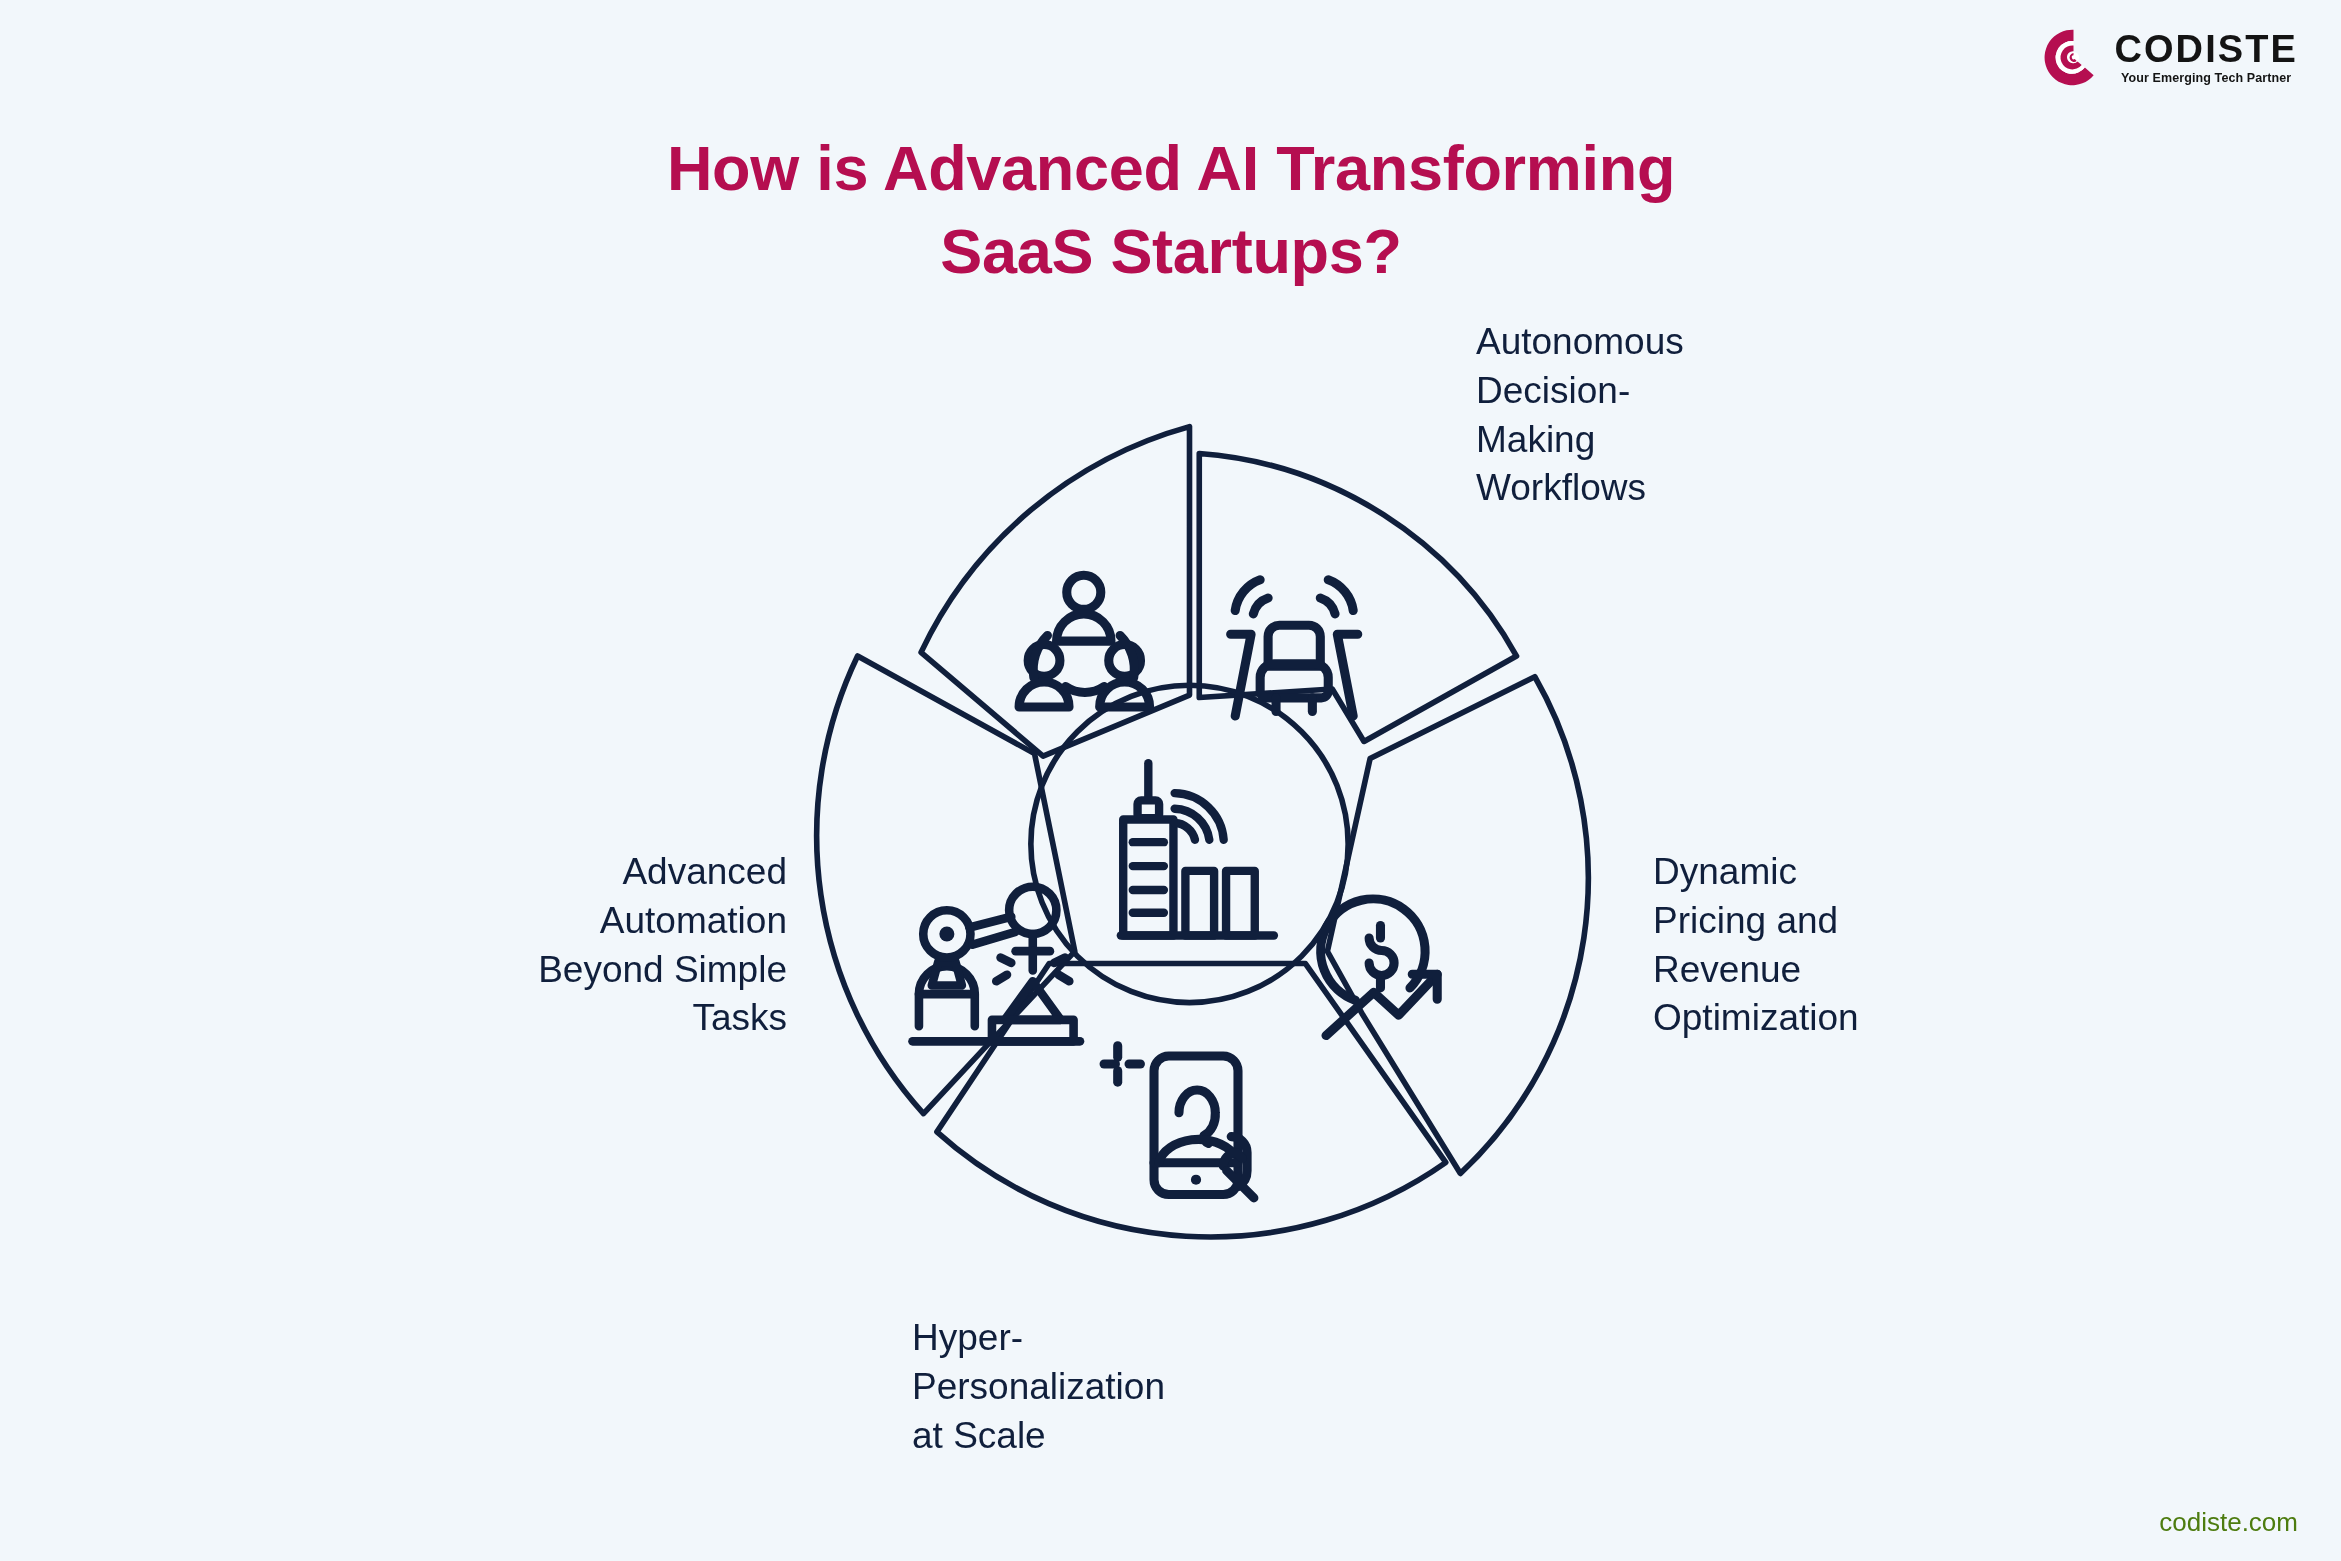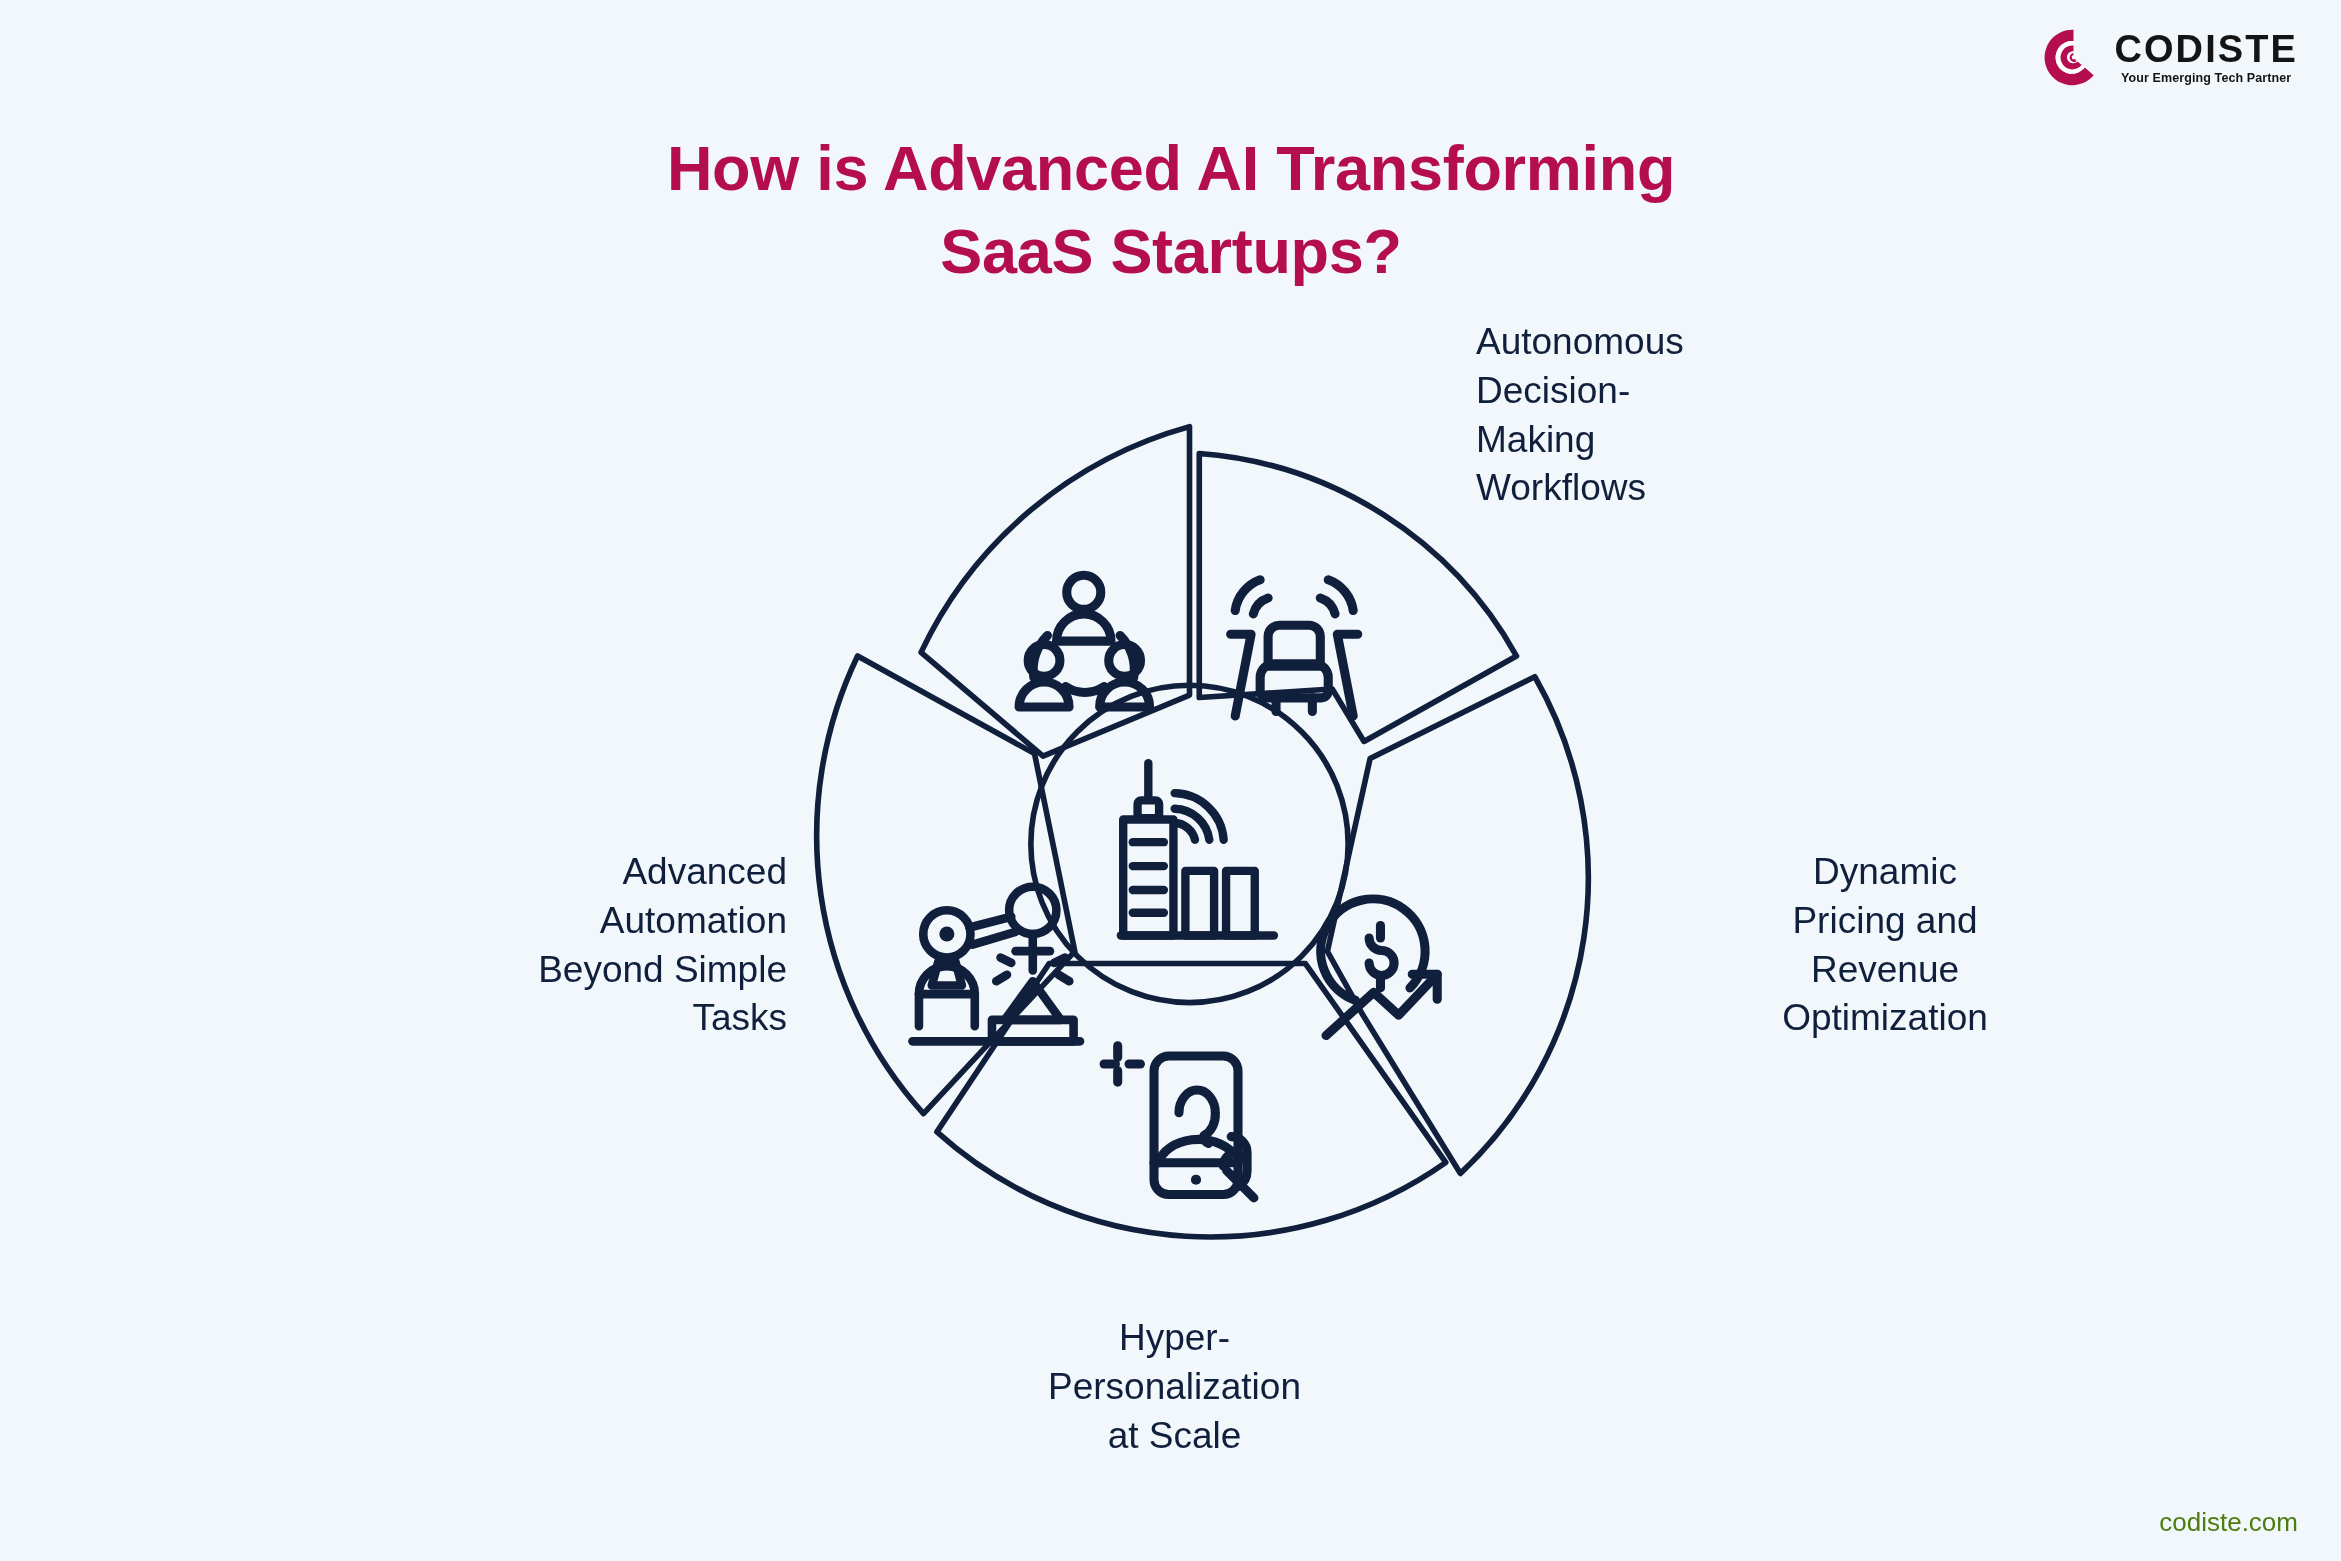--- a/index.html
+++ b/index.html
@@ -78,22 +78,22 @@
     position: absolute;
     color: #101f3c;
     font-size: 37px;
     line-height: 1.32;
     font-family: "Liberation Sans", sans-serif;
     font-weight: normal;
     white-space: pre-line;
   }
   .lbl-multi-agent { left: 464px;  top: 338px;  width: 488px;  text-align: right; }
   .lbl-autonomous  { left: 1476px; top: 318px;  width: 464px;  text-align: left; }
-  .lbl-dynamic     { left: 1653px; top: 848px; width: 464px;  text-align: center; }
-  .lbl-hyper       { left: 912px; top: 1314px; width: 525px;  text-align: center; }
+  .lbl-dynamic     { left: 1653px; top: 848px; width: 464px;  text-align: left; }
+  .lbl-hyper       { left: 912px; top: 1314px; width: 525px;  text-align: left; }
   .lbl-advanced    { left: 281px;  top: 848px; width: 506px;  text-align: right; }
 
   
   .footer {
     position: absolute;
     right: 44px;
     bottom: 23px;
     color: #4d7c0f;
     font-size: 26px;
     font-family: "Liberation Sans", sans-serif;

